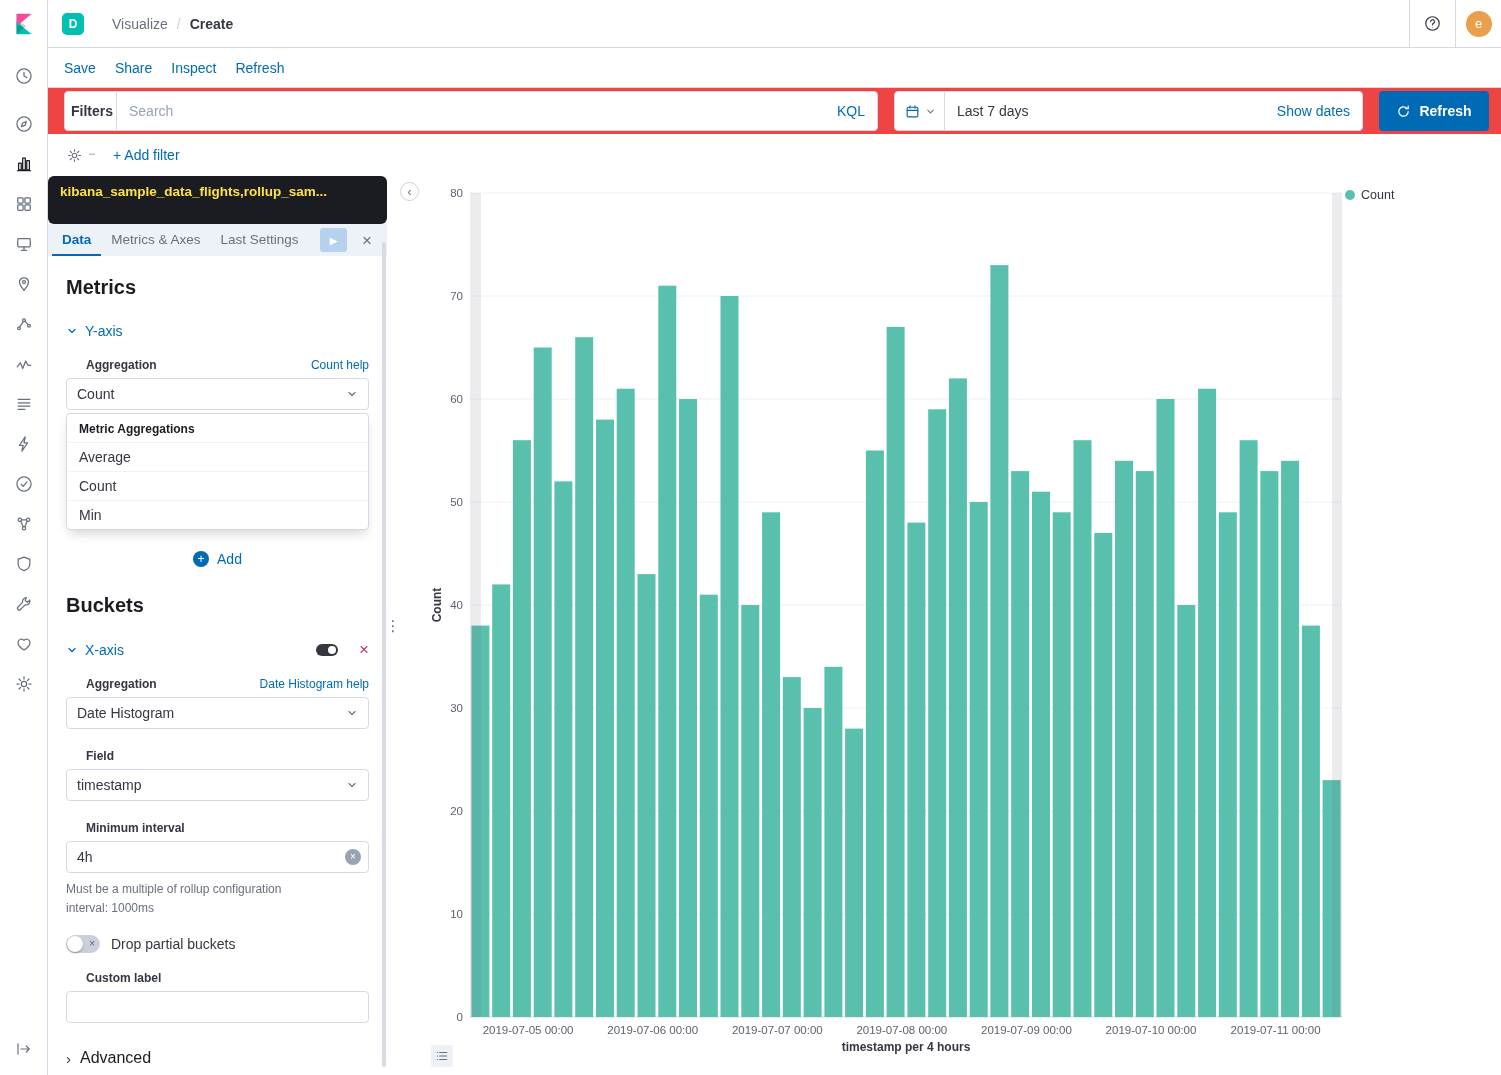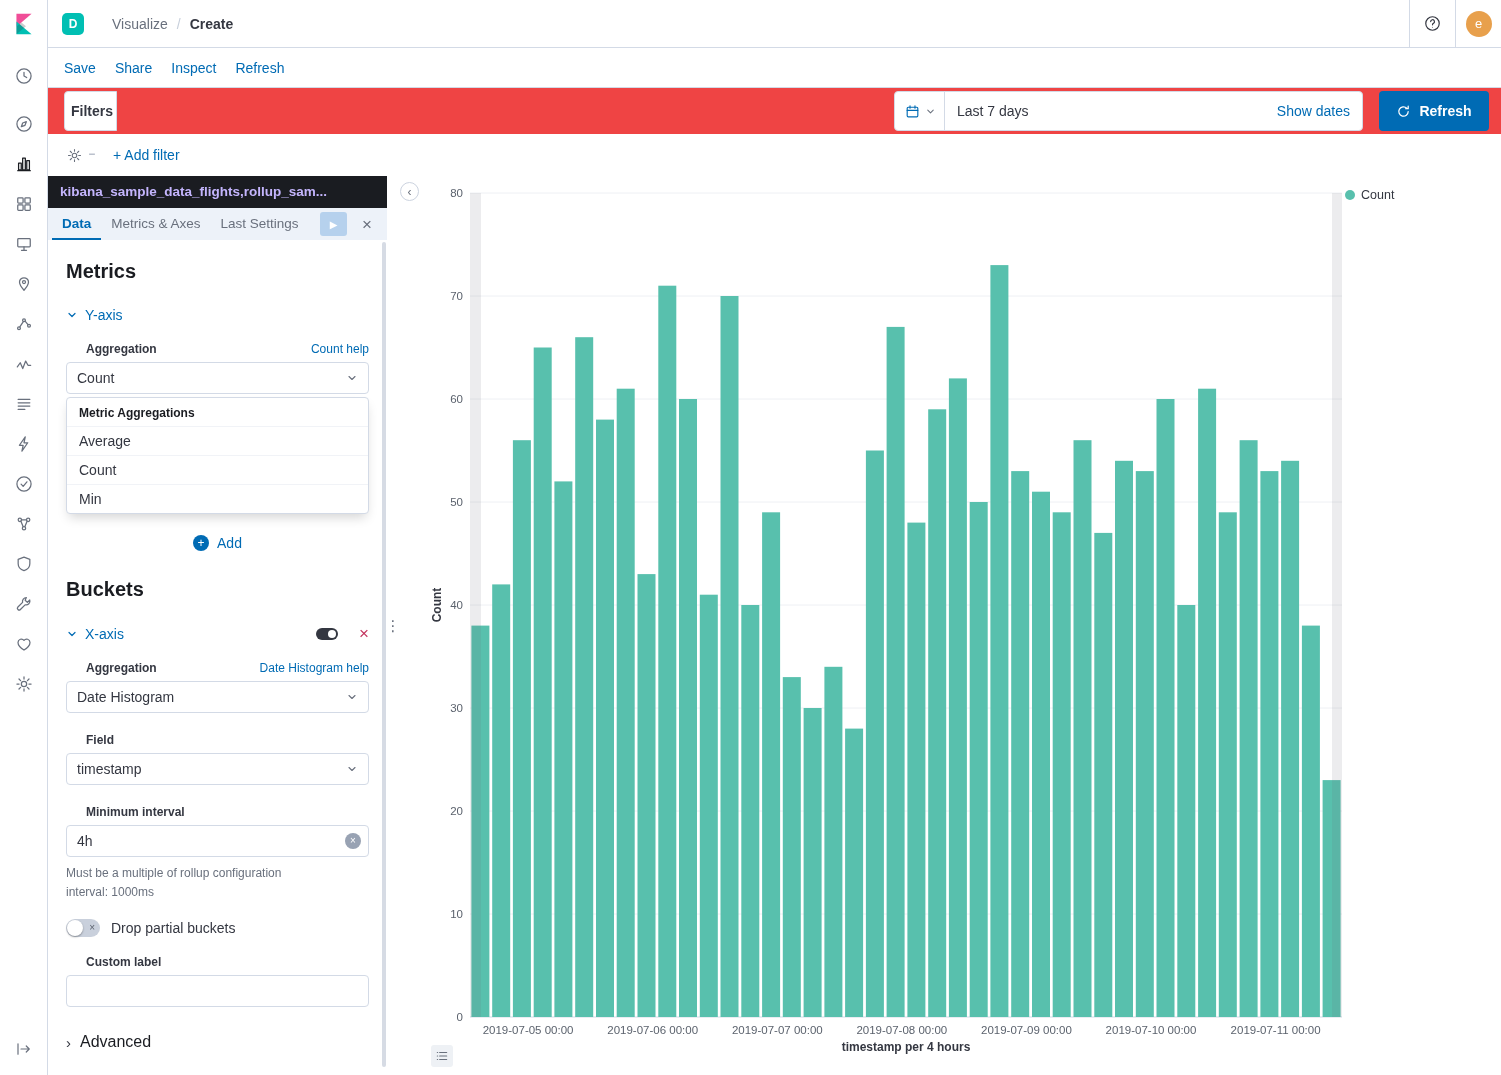--- a/index.html
+++ b/index.html
@@ -63,22 +63,22 @@
   .refresh-btn{position:absolute;left:1331px;top:3px;width:110px;height:40px;background:#006BB4;color:#fff;
     border:none;border-radius:4px;font-size:14px;font-weight:600;display:flex;align-items:center;justify-content:center;gap:8px;}
 
   .filter-add-row{position:absolute;left:48px;top:134px;width:1453px;height:42px;background:#fff;
     display:flex;align-items:center;padding-left:18px;}
   .gear-btn{border:none;background:none;color:#69707d;display:flex;align-items:center;gap:4px;padding:0;}
   .add-filter-link{margin-left:16px;color:var(--link);font-size:14px;background:none;border:none;padding:0;}
 
   
   .editor-panel{position:absolute;left:48px;top:176px;width:339px;bottom:0;background:#fff;z-index:3;}
-  .index-header{height:32px;background:var(--dark);color:#c4b5fd;font-size:13.5px;font-weight:700;
-    line-height:32px;padding:0 12px;white-space:nowrap;overflow:hidden;}
+  .index-header{height:48px;background:var(--dark);color:#fde047;font-size:13.5px;font-weight:700;
+    line-height:32px;padding:0 12px;white-space:nowrap;overflow:hidden;border-radius:6px;}
   .tab-row{height:32px;background:#edf2f9;display:flex;align-items:center;padding:0 8px 0 4px;}
   .tab{padding:0 10px;height:32px;line-height:32px;font-size:13.5px;color:var(--sub);background:none;border:none;}
   .tab.active{color:var(--link);font-weight:600;box-shadow:inset 0 -2px 0 var(--link);}
   .apply-btn{margin-left:auto;width:27px;height:24px;background:#b6d1ed;border:none;border-radius:3px;
     color:#fff;font-size:10px;display:flex;align-items:center;justify-content:center;}
   .discard-btn{width:24px;height:24px;border:none;background:none;color:var(--sub);font-size:17px;margin-left:8px;line-height:1;}
   .panel-body{position:relative;padding:14px 18px 20px;height:calc(100% - 64px);overflow:hidden;}
   .panel-scrollbar{position:absolute;right:1px;top:66px;bottom:8px;width:4px;background:#d6dbe4;border-radius:2px;}
 
   .section-heading{font-size:20px;font-weight:600;color:var(--dark);margin:6px 0 24px;}
@@ -276,20 +276,24 @@
 
 <div class="action-bar">
   <button class="action-link">Save</button>
   <button class="action-link">Share</button>
   <button class="action-link">Inspect</button>
   <button class="action-link">Refresh</button>
 </div>
 
 <div class="query-bar">
   <button class="filters-btn">Filters</button>
+  <div class="search-wrap">
+    <input class="search-input" type="text" placeholder="Search" style="">
+    <span class="kql-label">KQL</span>
+  </div>
   <div class="datepicker">
     <button class="cal-btn">
       <svg width="17" height="17" viewBox="0 0 24 24" fill="none" stroke="currentColor" stroke-width="1.6" stroke-linecap="round">
           <rect x="4.5" y="6" width="15" height="13.5" rx="1.5"></rect>
           <path d="M4.5 10.5h15M8.5 3.8v3.6M15.5 3.8v3.6"></path>
         </svg>
       <svg width="11" height="11" viewBox="0 0 24 24" fill="none" stroke="#69707d" stroke-width="2.2" stroke-linecap="round" stroke-linejoin="round">
           <path d="M6 9l6 6 6-6"></path>
         </svg>
     </button>

